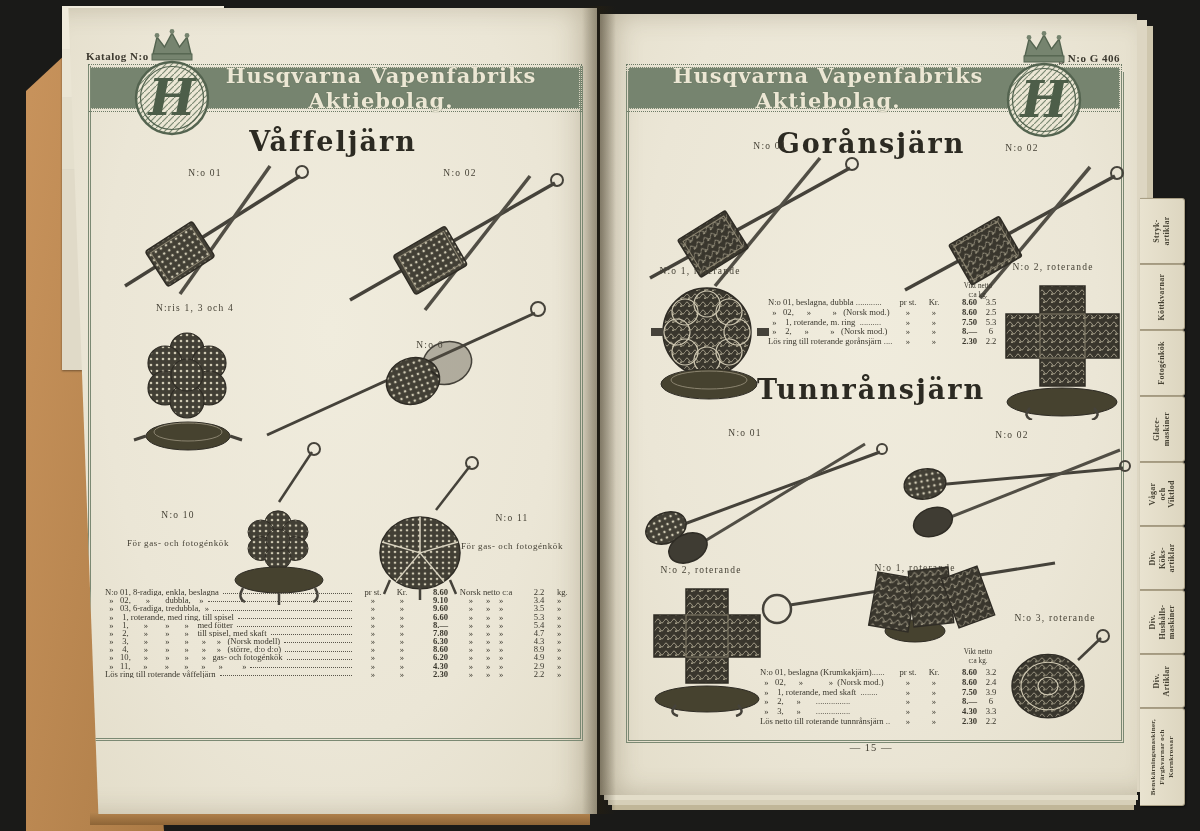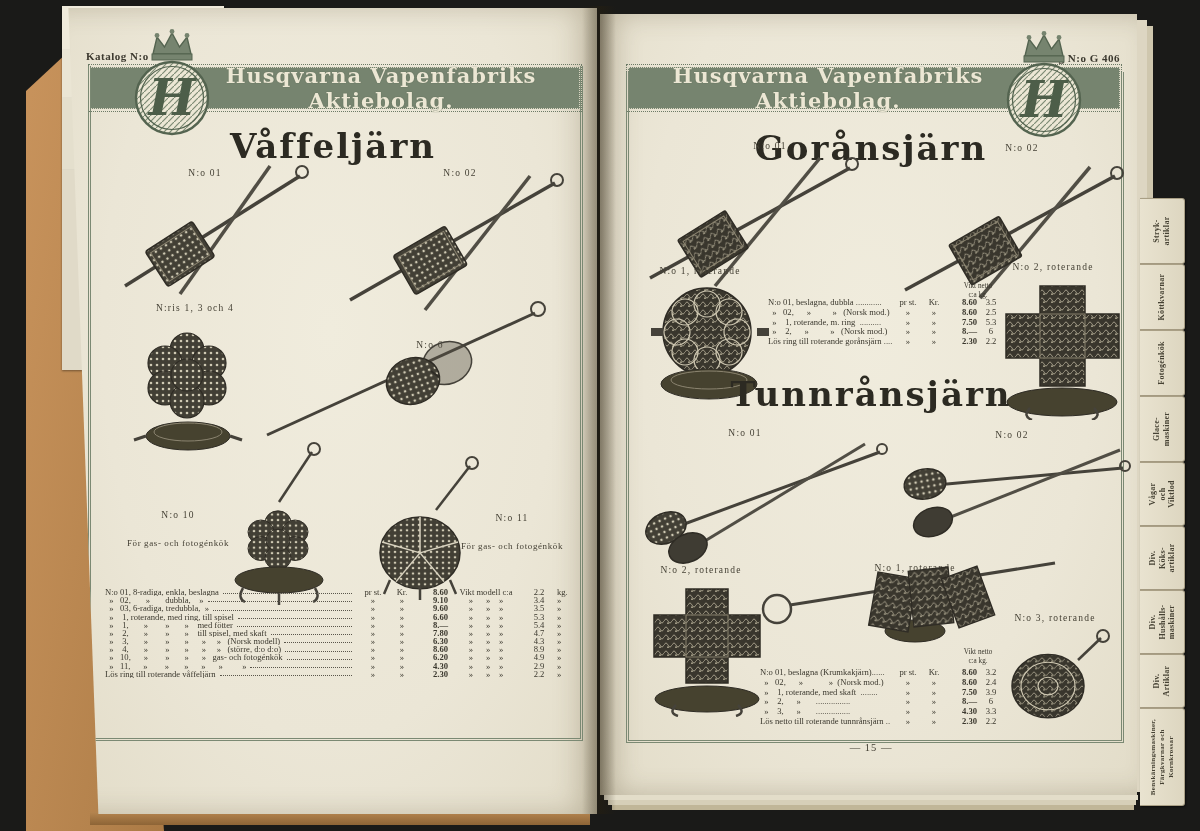--- a/index.html
+++ b/index.html
@@ -27,21 +27,21 @@
   
   .katalog{font-weight:bold;font-size:11px;letter-spacing:.5px;color:#3c392f;}
   .banner-dotted{position:absolute;border:1px dotted #6c7a66;}
   .banner-bar{position:absolute;background:#76846f;border:1px dotted #d9d6c3;
     display:flex;align-items:center;}
   .banner-text{width:100%;text-align:center;font-family:"DejaVu Serif",serif;font-weight:bold;
     font-size:21px;letter-spacing:1px;color:#ece7d4;text-shadow:0 0 1px #4e5e49;}
   .frame{position:absolute;border:3px double #7b8973;border-top:none;}
 
   .page-title{position:absolute;text-align:center;font-family:"DejaVu Serif",serif;
-    font-weight:bold;font-size:34px;letter-spacing:2px;color:#2c2a22;}
+    font-weight:bold;font-size:27px;letter-spacing:2px;color:#2c2a22;}
   .lbl{position:absolute;text-align:center;font-size:9.5px;letter-spacing:1.2px;color:#454135;}
   .lbl .sub{display:block;font-size:9px;letter-spacing:.6px;margin-top:18px;}
   .pageno{position:absolute;text-align:center;font-size:10.5px;letter-spacing:1px;color:#454135;}
 
   
   .ptable{position:absolute;font-size:8.6px;color:#3a372d;}
   .trow{display:flex;align-items:flex-end;height:8.2px;line-height:8.2px;}
   .trow .td{flex:0 1 auto;white-space:pre;overflow:hidden;}
   .trow .tl{flex:1 1 20px;min-width:8px;border-bottom:1px dotted #5a564b;margin:0 4px 2px 4px;}
   .trow .tu{flex:0 0 34px;text-align:center;white-space:pre;}
@@ -217,21 +217,21 @@
     </svg>
 
     <div class="ptable" style="left:43px;top:580px;width:474px;">
 
         <div class="trow">
           <span class="td">N:o 01, 8-radiga, enkla, beslagna</span>
           <span class="tl"></span>
           <span class="tu">pr st.</span>
           <span class="tk">Kr.</span>
           <span class="tp">8.60</span>
-          <span class="tv">Vikt modell c:a</span>
+          <span class="tv">Norsk netto c:a</span>
           <span class="tw">2.2</span>
           <span class="tg">kg.</span>
         </div>
 
         <div class="trow">
           <span class="td">  »   02,       »       dubbla,    »</span>
           <span class="tl"></span>
           <span class="tu">»</span>
           <span class="tk">»</span>
           <span class="tp">9.10</span>

